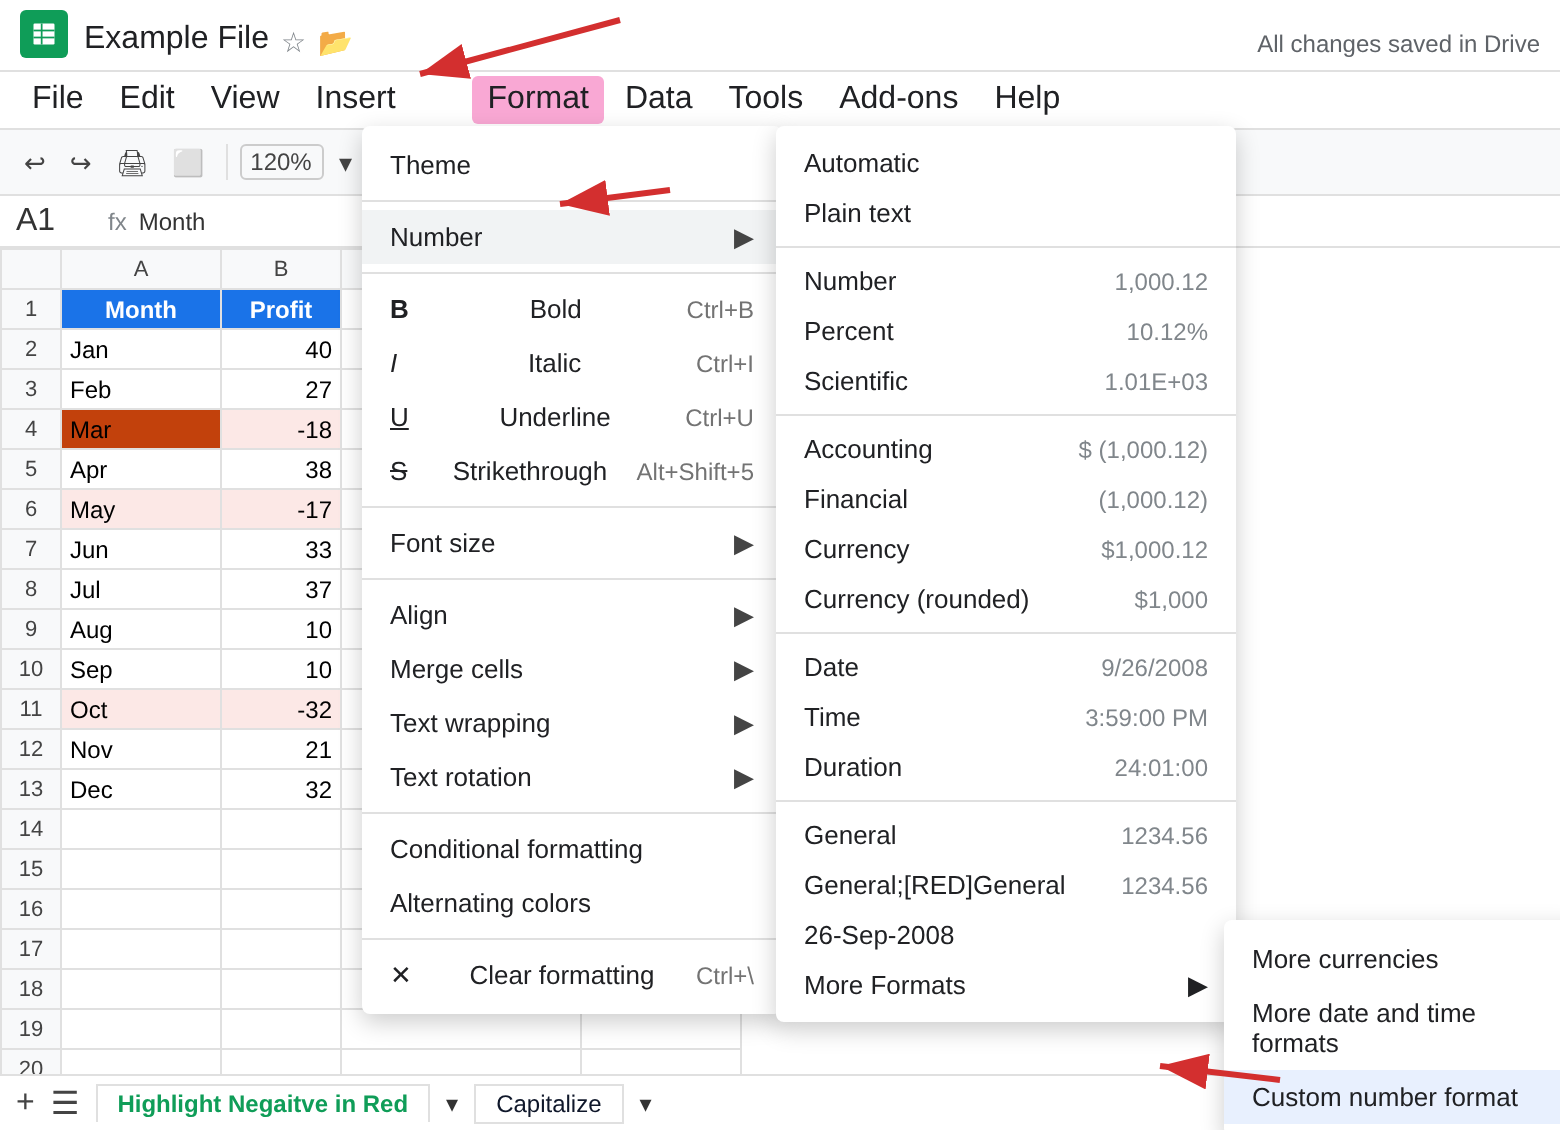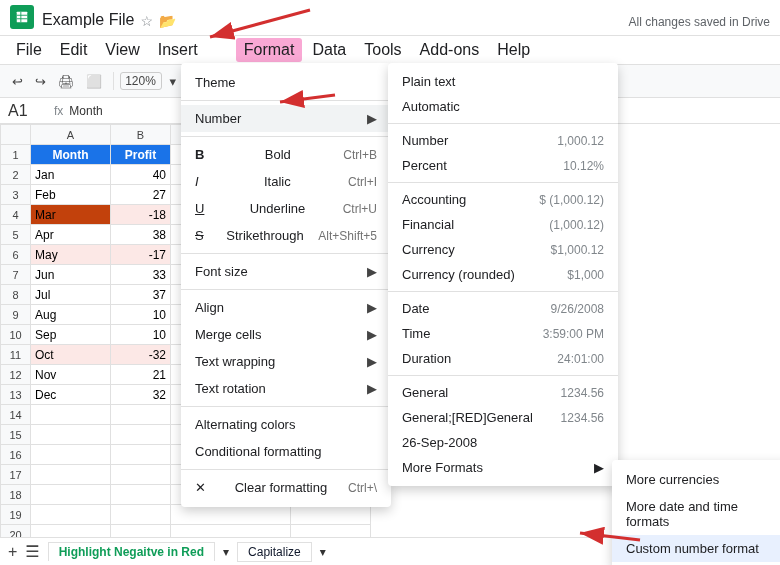--- a/index.html
+++ b/index.html
@@ -543,48 +543,52 @@
   <div class="menu-section-item">
     <span>Text wrapping</span>
     <span class="arrow">▶</span>
   </div>
   <div class="menu-section-item">
     <span>Text rotation</span>
     <span class="arrow">▶</span>
   </div>
   <div class="divider"></div>
   <div class="menu-section-item">
+    <span>Conditional formatting</span>
+  </div>
+  <div class="menu-section-item">
     <span>Alternating colors</span>
-  </div>
-  <div class="menu-section-item">
-    <span>Conditional formatting</span>
   </div>
   <div class="divider"></div>
   <div class="menu-section-item">
     <span style="margin-right:8px;">✕</span>
     <span>Clear formatting</span>
     <span class="shortcut">Ctrl+\</span>
   </div>
 </div>
 
 <div class="number-submenu">
   <div class="num-item">
+    <span>Automatic</span>
+  </div>
+  <div class="num-item">
     <span>Plain text</span>
-  </div>
-  <div class="num-item">
-    <span>Automatic</span>
   </div>
   <div class="divider"></div>
   <div class="num-item">
     <span>Number</span>
     <span class="num-value">1,000.12</span>
   </div>
   <div class="num-item">
     <span>Percent</span>
     <span class="num-value">10.12%</span>
+  </div>
+  <div class="num-item">
+    <span>Scientific</span>
+    <span class="num-value">1.01E+03</span>
   </div>
   <div class="divider"></div>
   <div class="num-item">
     <span>Accounting</span>
     <span class="num-value">$ (1,000.12)</span>
   </div>
   <div class="num-item">
     <span>Financial</span>
     <span class="num-value">(1,000.12)</span>
   </div>

